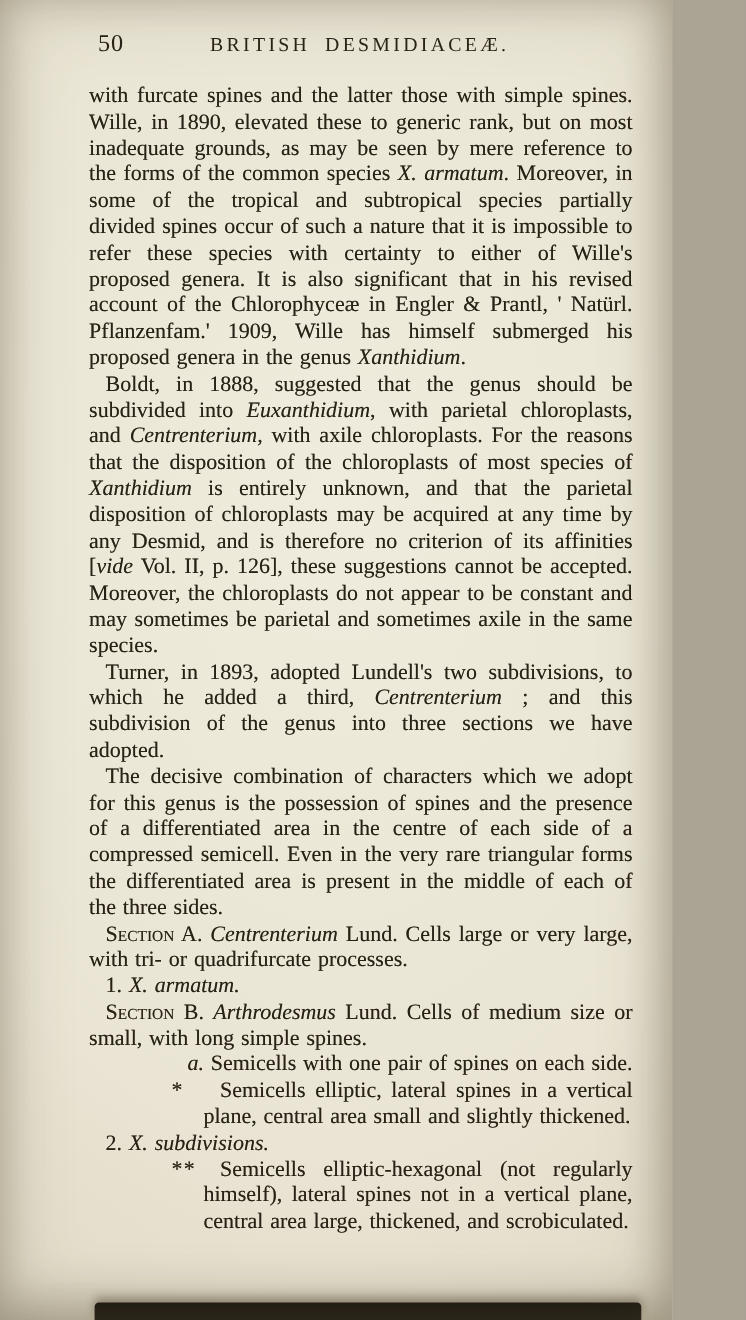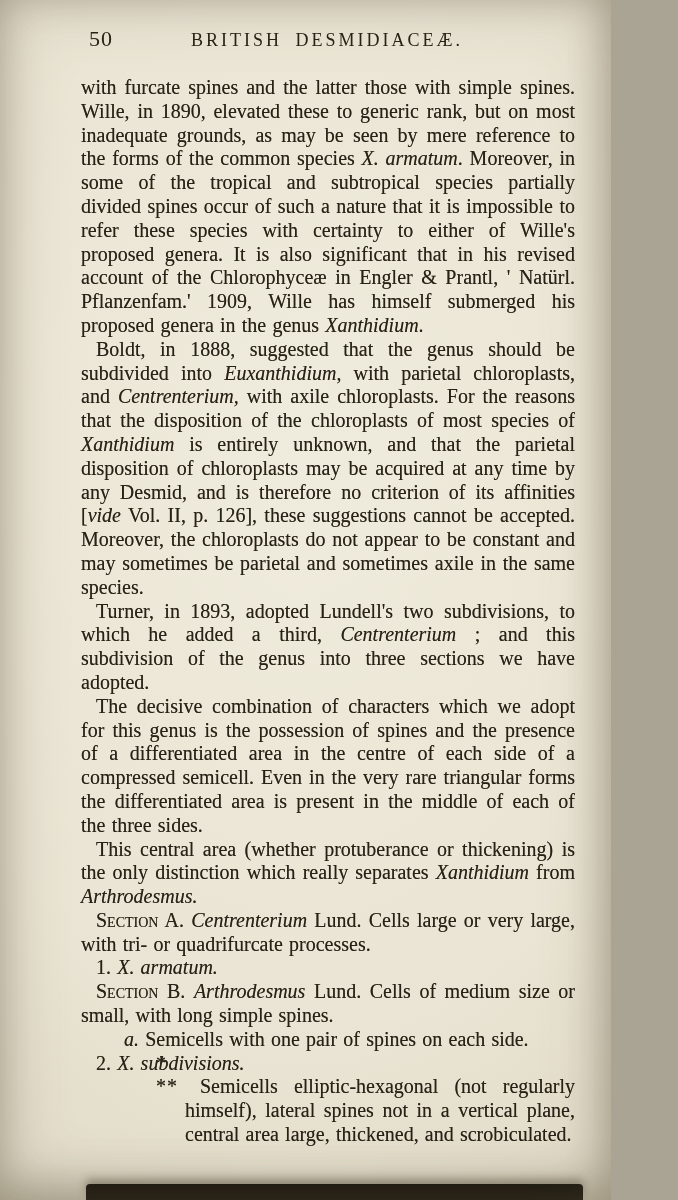--- a/index.html
+++ b/index.html
@@ -62,21 +62,21 @@
     text-indent: 0;
   }
   p.species-ref {
     text-align: left;
     text-indent: 0;
     padding-right: 92px;
   }
   p.item-a {
     text-indent: 0;
     padding-left: 28px;
-    text-align: left;
+    text-align: right;
   }
   p.star-item {
     position: relative;
     text-indent: 0;
     padding-left: 104px;
   }
   p.star-item .marker {
     position: absolute;
     left: 60px;
     top: 0;
@@ -107,27 +107,27 @@
   <header class="page-header">
     <span class="page-number">50</span>
     <span class="running-title">BRITISH DESMIDIACEÆ.</span>
   </header>
 
   <main class="text-block">
     <p class="noindent"><span>with furcate spines and the latter those with simple spines. Wille, in 1890, elevated these to generic rank, but on most inadequate grounds, as may be seen by mere reference to the forms of the common species </span><span class="it">X. armatum</span><span>.  Moreover, in some of the tropical and subtropical species partially divided spines occur of such a nature that it is impossible to refer these species with certainty to either of Wille's proposed genera.  It is also significant that in his revised account of the Chlorophyceæ in Engler &amp; Prantl, ' Natürl. Pflanzenfam.' 1909, Wille has himself submerged his proposed genera in the genus </span><span class="it">Xanthidium</span><span>.</span></p>
     <p><span>Boldt, in 1888, suggested that the genus should be subdivided into </span><span class="it">Euxanthidium</span><span>, with parietal chloroplasts, and </span><span class="it">Centrenterium,</span><span> with axile chloroplasts.  For the reasons that the disposition of the chloroplasts of most species of </span><span class="it">Xanthidium</span><span> is entirely unknown, and that the parietal disposition of chloroplasts may be acquired at any time by any Desmid, and is therefore no criterion of its affinities [</span><span class="it">vide</span><span> Vol. II, p. 126], these suggestions cannot be accepted.  Moreover, the chloroplasts do not appear to be constant and may sometimes be parietal and sometimes axile in the same species.</span></p>
     <p><span>Turner, in 1893, adopted Lundell's two subdivisions, to which he added a third, </span><span class="it">Centrenterium</span><span> ; and this subdivision of the genus into three sections we have adopted.</span></p>
     <p><span>The decisive combination of characters which we adopt for this genus is the possession of spines and the presence of a differentiated area in the centre of each side of a compressed semicell.  Even in the very rare triangular forms the differentiated area is present in the middle of each of the three sides.</span></p>
-    <p><span>This central area (whether protuberance or thickening) is the only distinction which really separates </span><span class="it">Xanthidium</span><span> from </span><span class="it">Arthrodesmus.</span></p>
     <p><span class="sc">Section</span><span> A.  </span><span class="it">Centrenterium</span><span> Lund.  Cells large or very large, with tri- or quadrifurcate processes.</span></p>
     <p class="species-ref"><span>1.  </span><span class="it">X. armatum.</span></p>
     <p><span class="sc">Section</span><span> B.  </span><span class="it">Arthrodesmus</span><span> Lund.  Cells of medium size or small, with long simple spines.</span></p>
     <p class="item-a"><span class="it">a.</span><span> Semicells with one pair of spines on each side.</span></p>
     <p class="star-item">
       <span class="marker">*</span>
+      <span><span>Semicells elliptic, lateral spines in a vertical plane, central area small and slightly thickened.</span></span>
     </p>
     <p class="species-ref"><span>2.  </span><span class="it">X. subdivisions.</span></p>
     <p class="star-item">
       <span class="marker">**</span>
       <span><span>Semicells elliptic-hexagonal (not regularly himself), lateral spines not in a vertical plane, central area large, thickened, and scrobiculated.</span></span>
     </p>
   </main>
 
   <div class="scan-edge"></div>
 

